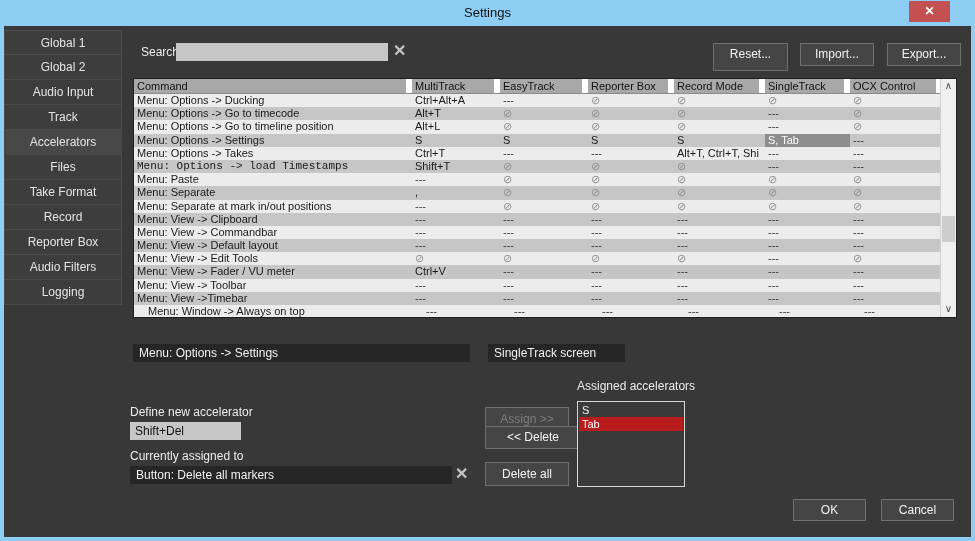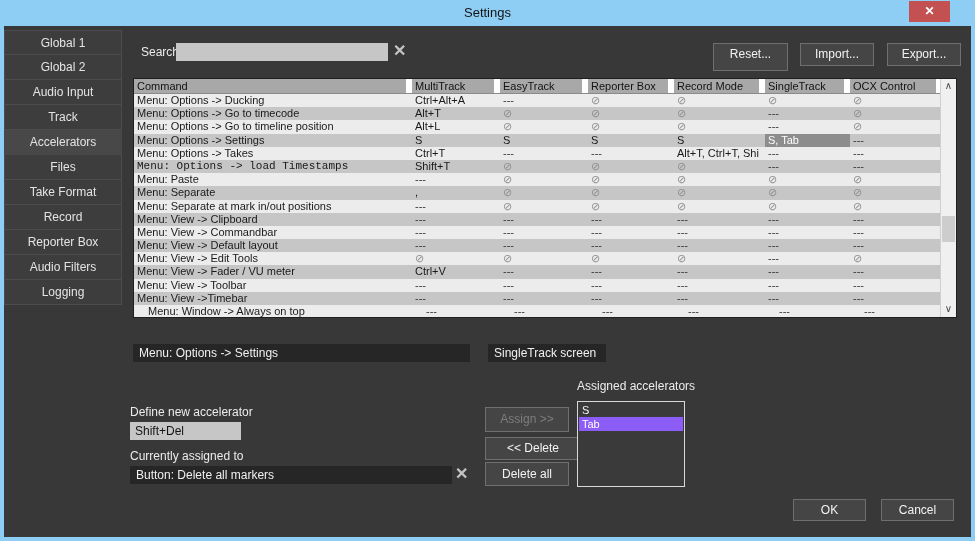--- a/index.html
+++ b/index.html
@@ -44,39 +44,39 @@
 
   .scrollbar { position: absolute; top: 0; right: 0; bottom: 0; width: 16px; background: #f0f0f0; border-left: 1px solid #cfcfcf; }
   .sb-btn { position: absolute; left: 0; width: 15px; height: 15px; text-align: center; font-size: 10px; color: #4a4a4a; line-height: 14px; cursor: default; }
   .sb-up { top: 0; }
   .sb-down { bottom: 0; }
   .sb-thumb { position: absolute; left: 1px; top: 137px; width: 13px; height: 26px; background: #cdcdcd; cursor: default; }
 
   
   .dark-field { position: absolute; height: 18px; background: #262626; color: #f0f0f0; font-size: 12px; line-height: 18px; padding-left: 6px; overflow: hidden; white-space: nowrap; }
   .field-command { left: 129px; top: 318px; width: 337px; }
-  .field-screen  { left: 484px; top: 318px; width: 118px; }
+  .field-screen  { left: 484px; top: 318px; width: 137px; }
   .field-assigned-to { left: 126px; top: 440px; width: 322px; }
 
   .label { position: absolute; font-size: 12px; color: #ececec; }
   .lbl-assigned-list { left: 573px; top: 353px; }
   .lbl-define { left: 126px; top: 379px; }
   .lbl-current { left: 126px; top: 423px; }
 
   .input-new-accel { position: absolute; left: 126px; top: 396px; width: 111px; height: 18px; background: #c6c6c6; border: none; outline: none; color: #141414; font-size: 12px; padding-left: 5px; font-family: "Liberation Sans", sans-serif; }
 
   .assigned-clear { left: 451px; top: 438px; }
 
   .btn-assign { left: 481px; top: 381px; width: 84px; height: 25px; line-height: 23px; color: #7d7d7d; }
-  .btn-del    { left: 481px; top: 411px; width: 96px; height: 23px; line-height: 21px; }
+  .btn-del    { left: 481px; top: 400px; width: 96px; height: 23px; line-height: 21px; }
   .btn-delall { left: 481px; top: 436px; width: 84px; height: 24px; line-height: 22px; }
 
   .listbox { position: absolute; left: 573px; top: 375px; width: 108px; height: 86px; background: #3a3a3a; border: 1px solid #d8d8d8; padding: 1px 1px; overflow: hidden; }
   .lb-item { height: 14px; line-height: 14px; font-size: 11px; color: #f2f2f2; padding-left: 3px; cursor: default; }
-  .lb-item.selected { background: #8b5cf6; color: #fff; }
+  .lb-item.selected { background: #b91c1c; color: #fff; }
 
   .btn-ok     { left: 789px; top: 473px; width: 73px; height: 22px; line-height: 20px; }
   .btn-cancel { left: 877px; top: 473px; width: 73px; height: 22px; line-height: 20px; }
 </style>
 </head>
 <body>
 
 <div class="window">
   <div class="titlebar">
     <span class="title">Settings</span>

